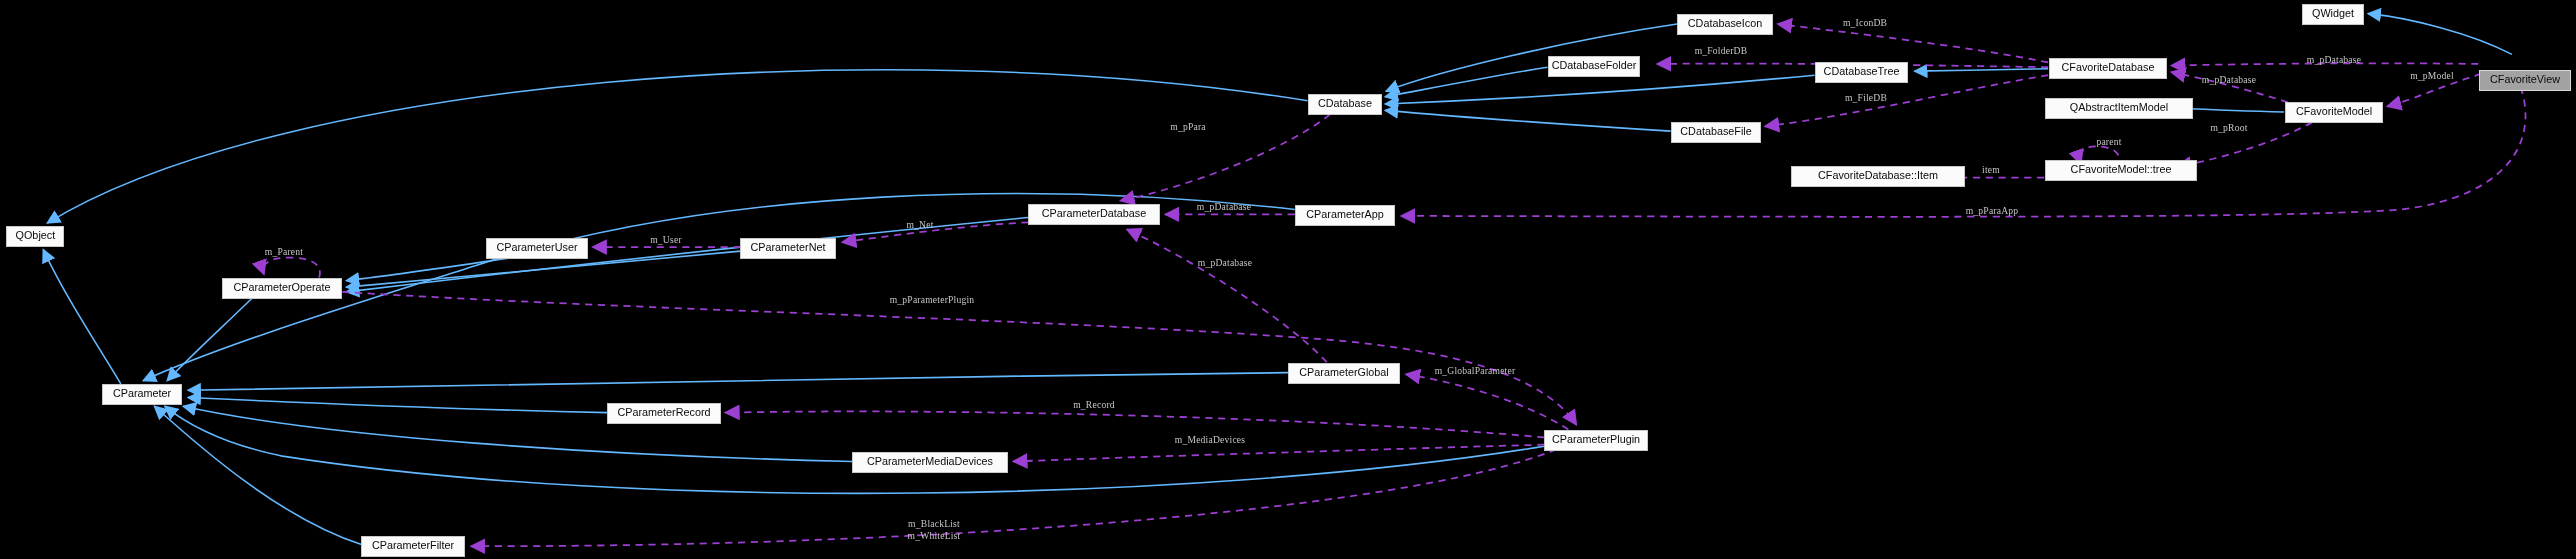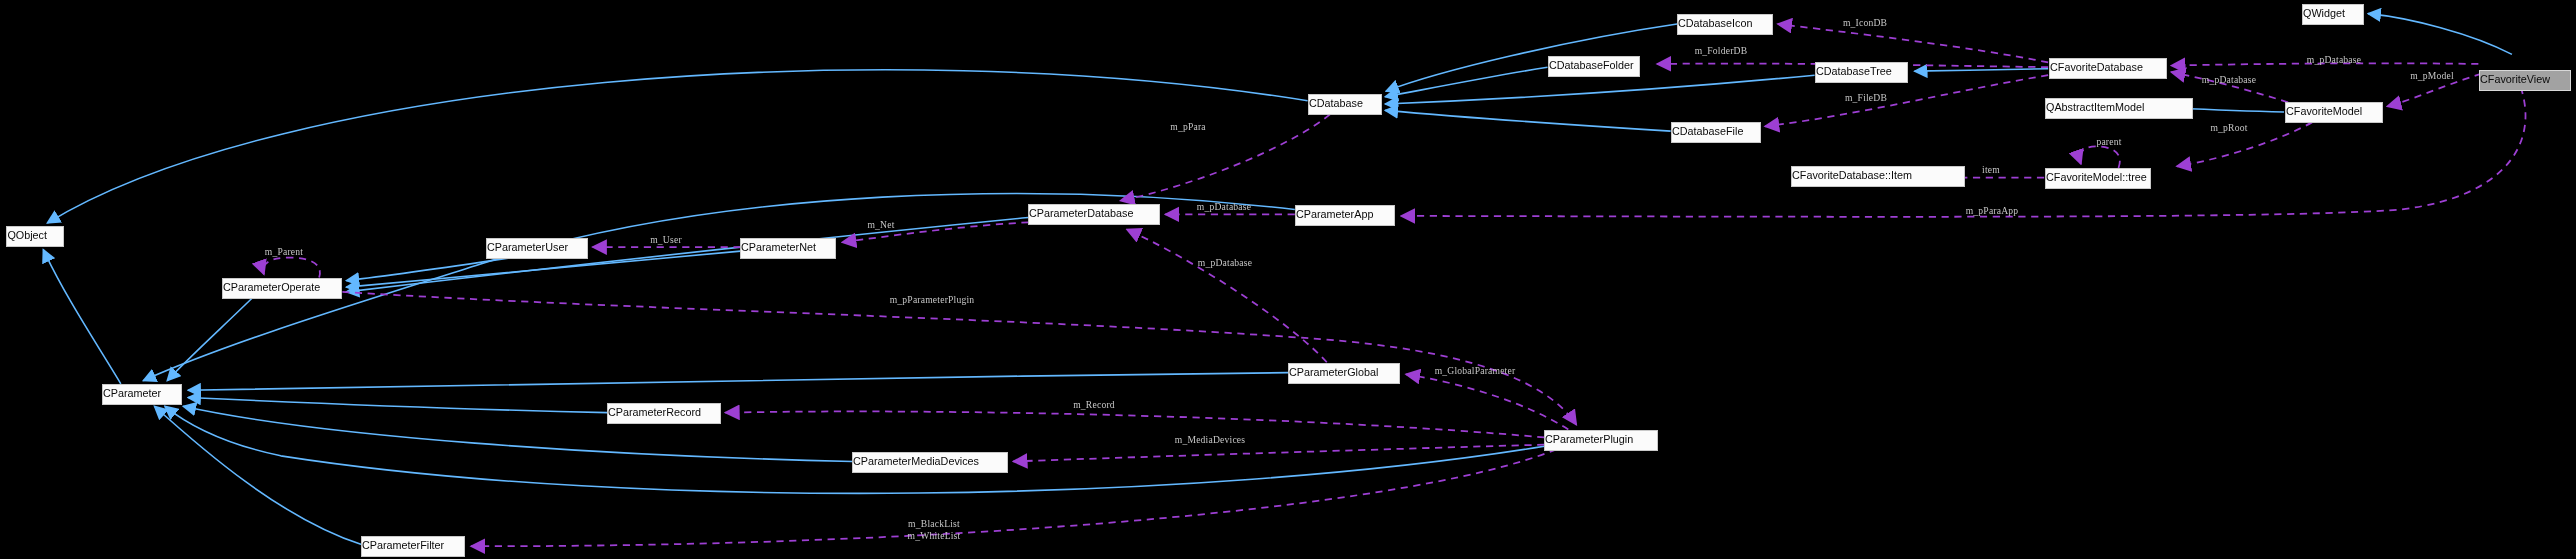--- a/index.html
+++ b/index.html
@@ -1,21 +1,21 @@
 <!DOCTYPE html>
 <html style="font-size:12.8px"><head>
 <meta charset="utf-8">
 <style>
   html,body{margin:0;padding:0;background:#000;}
   #canvas{position:relative;width:2576px;height:559px;background:#000000;
           font-family:"Liberation Sans", sans-serif;overflow:hidden;}
   #edges{position:absolute;left:0;top:0;width:2576px;height:559px;}
   .node{position:absolute;box-sizing:border-box;height:21px;line-height:17.6px;
         background:#fbfbfb;border:1.6px solid #c8c8c8;color:#0a0a0a;
-        font-size:10.8px;white-space:nowrap;z-index:3;}
+        font-size:10.8px;text-align:center;white-space:nowrap;z-index:3;}
   .node.current{background:#a2a2a2;border-color:#d8d8d8;margin-top:16px;}
   .elabel{position:absolute;transform:translate(-50%,-50%);color:#c6c6c6;
           font-size:9.6px;white-space:nowrap;z-index:2;letter-spacing:0.2px;font-family:Liberation Serif, serif;}
 </style>
 </head>
 <body>
 
 <div id="canvas">
 
   <svg id="edges" viewBox="0 0 3219 699">
@@ -79,48 +79,48 @@
   <div class="node" style="left:102px;top:384px;width:80px">CParameter</div>
   <div class="node" style="left:222px;top:278px;width:120px">CParameterOperate</div>
   <div class="node" style="left:486px;top:238px;width:102px">CParameterUser</div>
   <div class="node" style="left:740px;top:238px;width:96px">CParameterNet</div>
   <div class="node" style="left:607px;top:403px;width:114px">CParameterRecord</div>
   <div class="node" style="left:852px;top:452px;width:156px">CParameterMediaDevices</div>
   <div class="node" style="left:361px;top:536px;width:104px">CParameterFilter</div>
   <div class="node" style="left:1028px;top:204px;width:132px">CParameterDatabase</div>
   <div class="node" style="left:1295px;top:205px;width:100px">CParameterApp</div>
   <div class="node" style="left:1288px;top:363px;width:112px">CParameterGlobal</div>
-  <div class="node" style="left:1544px;top:430px;width:114px">CParameterPlugin</div>
+  <div class="node" style="left:1544px;top:430px;width:104px">CParameterPlugin</div>
   <div class="node" style="left:1308px;top:94px;width:74px">CDatabase</div>
   <div class="node" style="left:1677px;top:14.4px;width:96px">CDatabaseIcon</div>
   <div class="node" style="left:1548px;top:56px;width:92px">CDatabaseFolder</div>
   <div class="node" style="left:1815px;top:62px;width:93px">CDatabaseTree</div>
   <div class="node" style="left:1671px;top:122px;width:90px">CDatabaseFile</div>
   <div class="node" style="left:2049px;top:58px;width:118px">CFavoriteDatabase</div>
   <div class="node" style="left:2045px;top:98px;width:148px">QAbstractItemModel</div>
   <div class="node" style="left:2285px;top:102px;width:98px">CFavoriteModel</div>
   <div class="node" style="left:1791px;top:166px;width:174px">CFavoriteDatabase::Item</div>
-  <div class="node" style="left:2045px;top:168px;width:106px">CFavoriteModel::tree</div>
+  <div class="node" style="left:2045px;top:160px;width:152px">CFavoriteModel::tree</div>
   <div class="node" style="left:2302px;top:4px;width:62px">QWidget</div>
   <div class="node current" style="left:2479px;top:54px;width:92px">CFavoriteView</div>
 
   <div class="elabel" style="left:1865px;top:21.6px">m_IconDB</div>
   <div class="elabel" style="left:1721px;top:50px">m_FolderDB</div>
   <div class="elabel" style="left:1866px;top:97px">m_FileDB</div>
   <div class="elabel" style="left:2334px;top:59px">m_pDatabase</div>
   <div class="elabel" style="left:2229px;top:79px">m_pDatabase</div>
   <div class="elabel" style="left:2432px;top:75px">m_pModel</div>
   <div class="elabel" style="left:2229px;top:127px">m_pRoot</div>
   <div class="elabel" style="left:2109px;top:141px">parent</div>
   <div class="elabel" style="left:1991px;top:169px">item</div>
   <div class="elabel" style="left:1992px;top:210px">m_pParaApp</div>
   <div class="elabel" style="left:1224px;top:206px">m_pDatabase</div>
   <div class="elabel" style="left:1188px;top:126px">m_pPara</div>
   <div class="elabel" style="left:1225px;top:262px">m_pDatabase</div>
-  <div class="elabel" style="left:881px;top:224px">m_Net</div>
+  <div class="elabel" style="left:920px;top:224px">m_Net</div>
   <div class="elabel" style="left:666px;top:239px">m_User</div>
   <div class="elabel" style="left:284px;top:251px">m_Parent</div>
   <div class="elabel" style="left:932px;top:299px">m_pParameterPlugin</div>
   <div class="elabel" style="left:1475px;top:370px">m_GlobalParameter</div>
   <div class="elabel" style="left:1094px;top:404px">m_Record</div>
   <div class="elabel" style="left:1210px;top:439px">m_MediaDevices</div>
   <div class="elabel" style="left:934px;top:523px">m_BlackList</div>
   <div class="elabel" style="left:934px;top:535px">m_WhiteList</div>
 
 </div>

